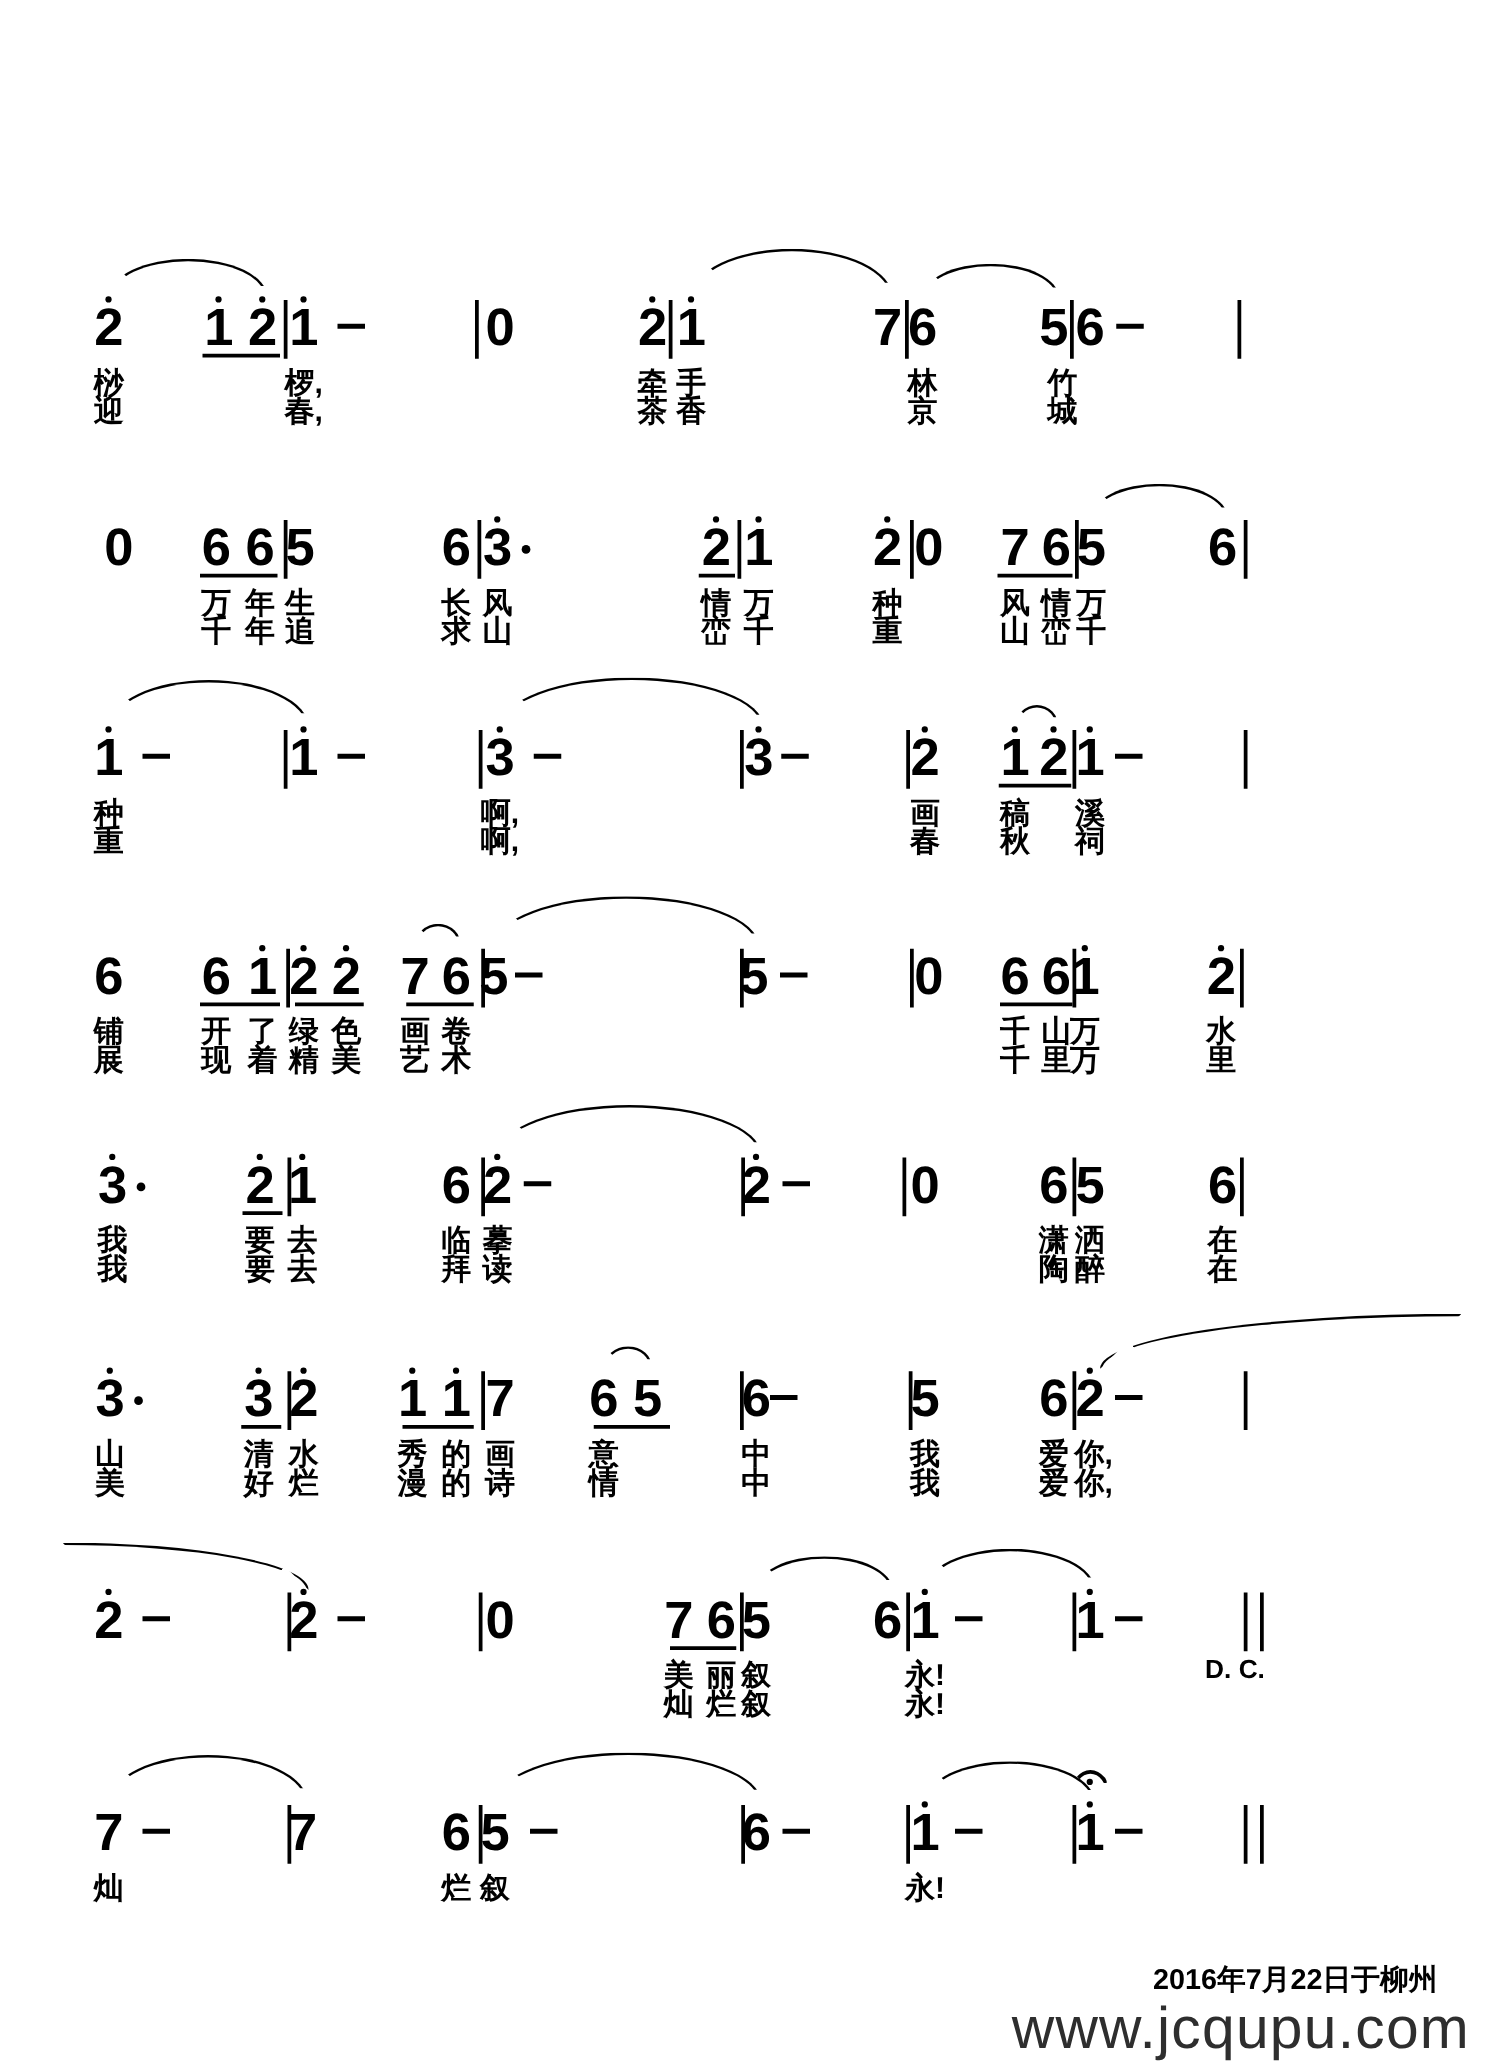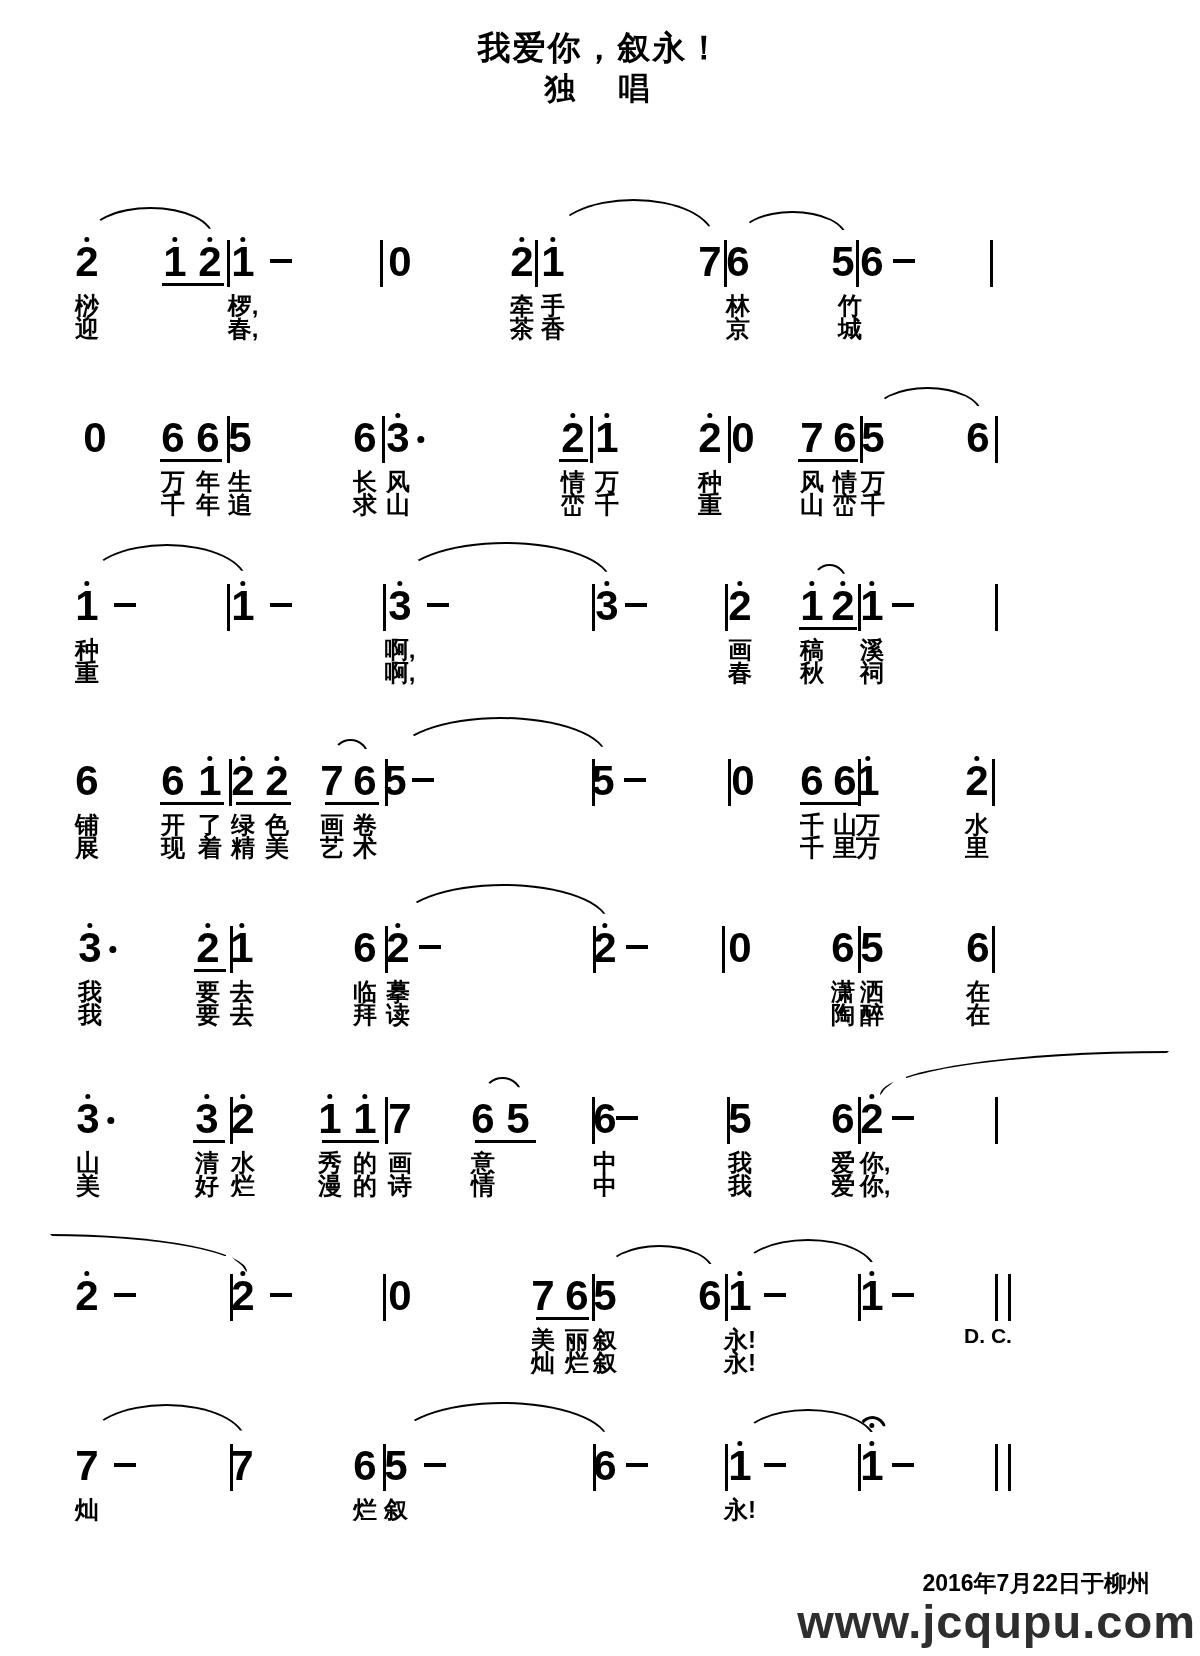--- a/index.html
+++ b/index.html
@@ -39,29 +39,27 @@
   .slur.out{border-radius:100% 0 0 0;border-left-color:#000;}
   .slur.in{border-radius:0 100% 0 0;border-right-color:#000;}
   .lyr{position:absolute;transform:translateX(-50%);font-size:24px;font-weight:700;
     white-space:nowrap;}
   .l1{top:44px;}
   .l2{top:67px;}
   .lbl{position:absolute;transform:translateX(-50%);font-size:21px;font-weight:700;
     white-space:nowrap;}
   
   .datenote{position:absolute;top:1568px;right:50px;font-size:23px;font-weight:600;}
-  .website{position:absolute;top:1594px;right:4px;font-size:47px;font-weight:700;
+  .website{position:absolute;top:1594px;right:24px;font-size:47px;font-weight:400;
     color:#2e2e2e;letter-spacing:1px;}
 </style>
 </head>
 <body>
 
 <div class="page">
-  <div class="title">我爱你，叙永！</div>
-  <div class="subtitle">独　唱</div>
 
   <div id="score">
       <div class="system" style="top: 246px;">
         <div class="slur" style="left: 87px; width: 123px; height: 27px; top: -39px;"></div>
         <div class="slur" style="left: 553px; width: 157px; height: 35px; top: -47px;"></div>
         <div class="slur" style="left: 738px; width: 105px; height: 23px; top: -35px;"></div>
         <div class="beam" style="left: 162px; width: 62px;"></div>
         <div class="bar" style="left: 227px;"></div>
         <div class="bar" style="left: 380px;"></div>
         <div class="bar" style="left: 535px;"></div>

